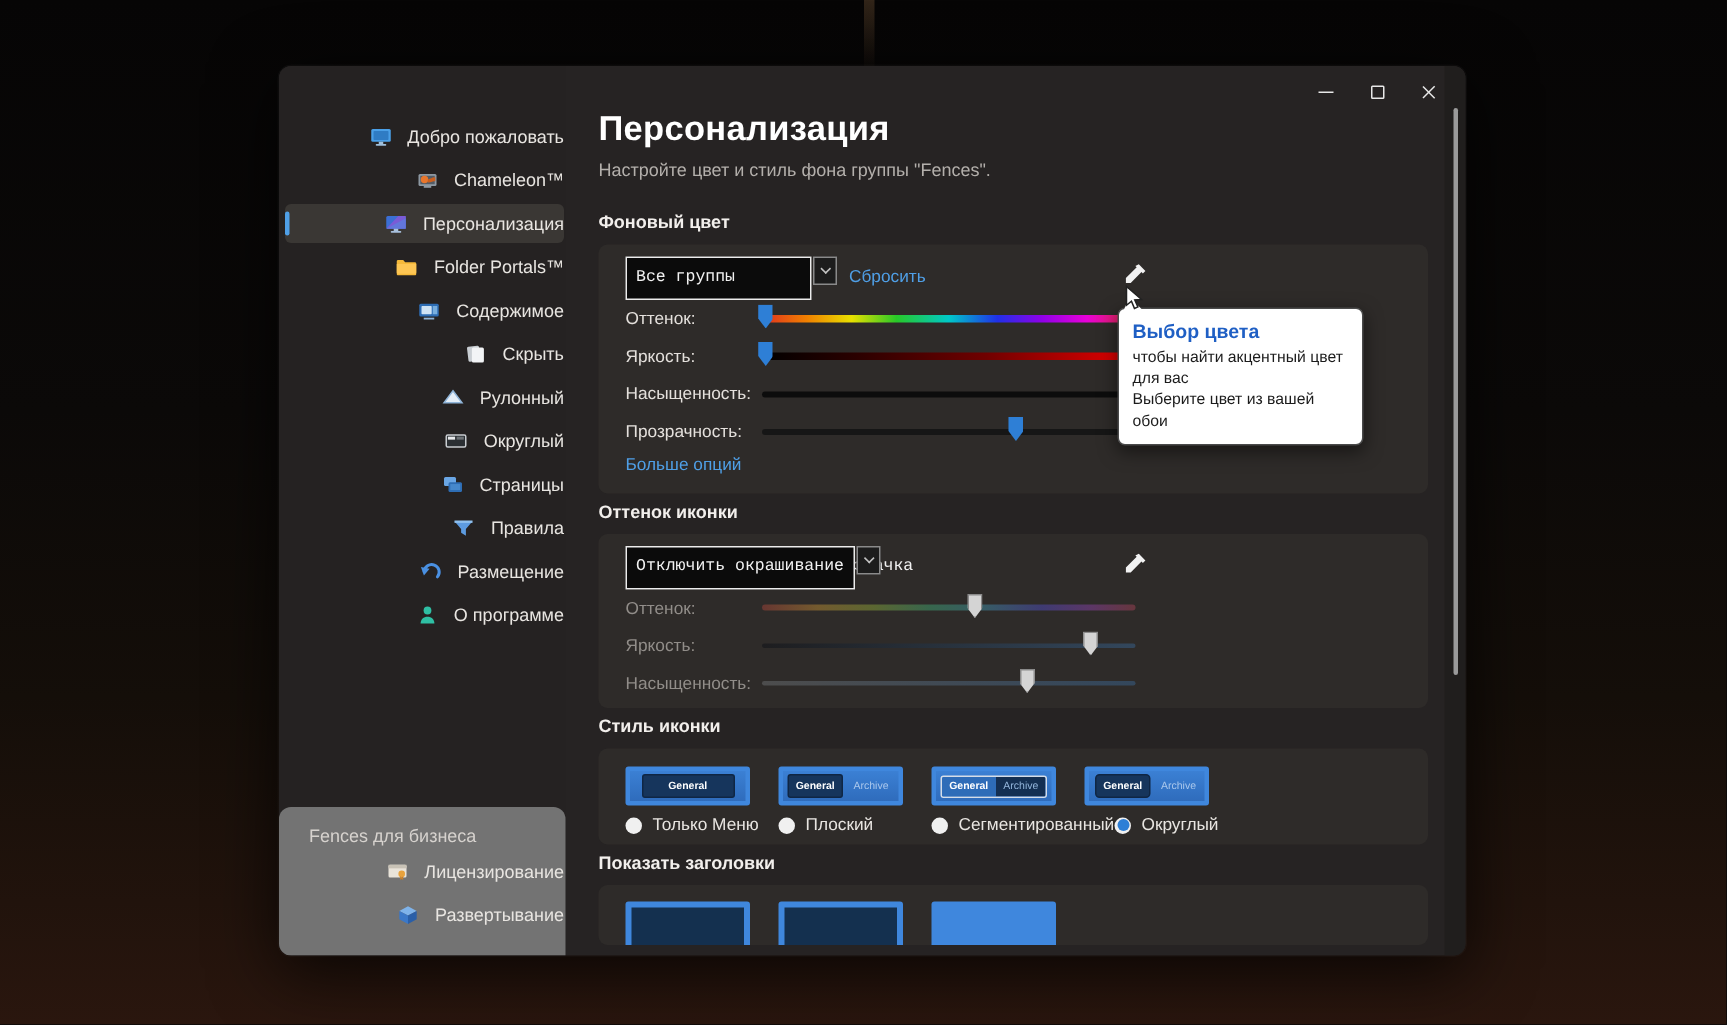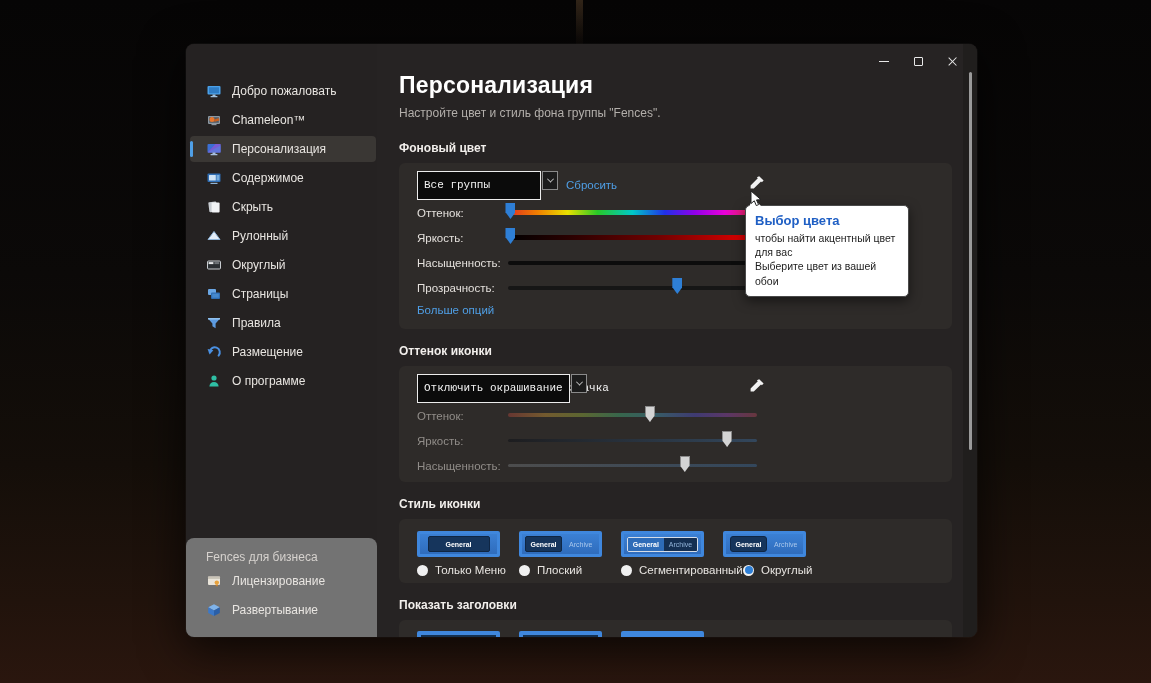--- a/index.html
+++ b/index.html
@@ -21,39 +21,39 @@
   .glyph-max { width:9px; height:9px; border:1px solid #e8e8e8; border-radius:1px; }
   .glyph-close { position:relative; width:11px; height:11px; }
   .glyph-close::before,.glyph-close::after { content:''; position:absolute; left:5px; top:0;
     width:1.3px; height:11px; background:#e8e8e8; }
   .glyph-close::before { transform:rotate(45deg); } .glyph-close::after { transform:rotate(-45deg); }
 
   
   .sidebar { position:relative; width:191px; flex:0 0 191px; background:#252222; }
   .side-list { padding-top:34px; }
   .side-item { position:relative; display:flex; align-items:center; height:26px; margin:0 1px 3px 4px;
-    padding-left:16px; border-radius:4px; cursor:pointer; }
+    padding-left:16px; border-radius:4px; cursor:pointer;justify-content:flex-end; }
   .side-item.selected { background:#3a3734; }
   .side-item.selected::before { content:''; position:absolute; left:0; top:5px; width:3px; height:16px;
     border-radius:2px; background:#4f9fe6; }
   .si-icon { width:16px; height:16px; margin-right:10px; flex:0 0 16px; }
   .si-icon svg { display:block; }
   .si-label { font-size:12px; color:#e8e5e1; white-space:nowrap; }
 
   .biz-panel { position:absolute; left:0; right:0; bottom:0; height:99px; background:#737373;
     border-radius:8px 8px 0 0; }
   .biz-header { padding:12px 0 4px 20px; font-size:12px; color:#d6d2ce; }
   .biz-panel .side-item { margin-left:4px; }
 
   
   .main { position:relative; flex:1; padding:0 25px 0 22px; }
   .page-title { margin-top:28px; font-size:23px; font-weight:600; color:#ffffff; letter-spacing:.2px; }
   .page-sub { margin-top:7px; font-size:12px; color:#b3afab; }
   .sec-header { margin-top:21px; font-size:12px; font-weight:bold; color:#f2efec; }
-  .sec-header.tight { margin-top:15px; }
+  .sec-header.tight { margin-top:5px; }
   .card { position:relative; margin-top:8px; background:#2e2b29; border-radius:6px; width:553px; }
   .card1 { height:166px; padding:12px 18px 0 18px; }
   .card2 { height:116px; padding:12px 18px 0 18px; }
   .card3 { height:64px; padding:12px 18px 0 18px; }
   .card4 { height:40px; padding:11px 18px 0 18px; }
 
   .row1 { display:flex; align-items:center; height:20px; margin-bottom:5px; }
   .combo { display:flex; height:29px; cursor:pointer;font-family:Liberation Mono, monospace; }
   .combo-field { display:flex; align-items:center; padding:0 6px; background:#0b0b0b;
     border:1px solid #ececec; color:#f2f2f2; font-size:11px; white-space:nowrap; }
@@ -177,20 +177,29 @@
                 <rect x="1.5" y="3" width="13" height="8.5" rx="1" fill="#3b6fd4"></rect>
                 <path d="M1.5 11.5 9.5 3h5v8.5z" fill="#7a5bd6"></path>
                 <path d="M1.5 11.5 14.5 4.5v7z" fill="#4f8de0" opacity=".55"></path>
                 <rect x="6.5" y="11.5" width="3" height="1.5" fill="#a8c0dd"></rect>
                 <rect x="4.5" y="13" width="7" height="1.2" rx=".5" fill="#a8c0dd"></rect>
               </svg>
             </span>
           <span class="si-label">Персонализация</span>
         </div>
 
+        <div class="side-item">
+          <span class="si-icon">
+              <svg width="16" height="16" viewBox="0 0 16 16">
+                <path d="M1.5 4.3c0-.5.4-.9.9-.9h3.4l1.3 1.4h6.5c.5 0 .9.4.9.9v6.9c0 .5-.4.9-.9.9H2.4c-.5 0-.9-.4-.9-.9z" fill="#f5b93a"></path>
+                <path d="M1.5 6h13v5.6c0 .5-.4.9-.9.9H2.4c-.5 0-.9-.4-.9-.9z" fill="#fdc654"></path>
+              </svg>
+            </span>
+          <span class="si-label">Folder Portals™</span>
+        </div>
 
         <div class="side-item">
           <span class="si-icon">
               <svg width="16" height="16" viewBox="0 0 16 16">
                 <rect x="1.5" y="3.5" width="13" height="8.5" rx="1" fill="#2e6db4"></rect>
                 <rect x="3" y="5" width="6.8" height="5.5" rx=".5" fill="#cfe3f5"></rect>
                 <rect x="10.5" y="5" width="3" height="5.5" fill="#78aede"></rect>
                 <rect x="4.5" y="12.8" width="7" height="1.2" fill="#8fb4d8"></rect>
               </svg>
             </span>

